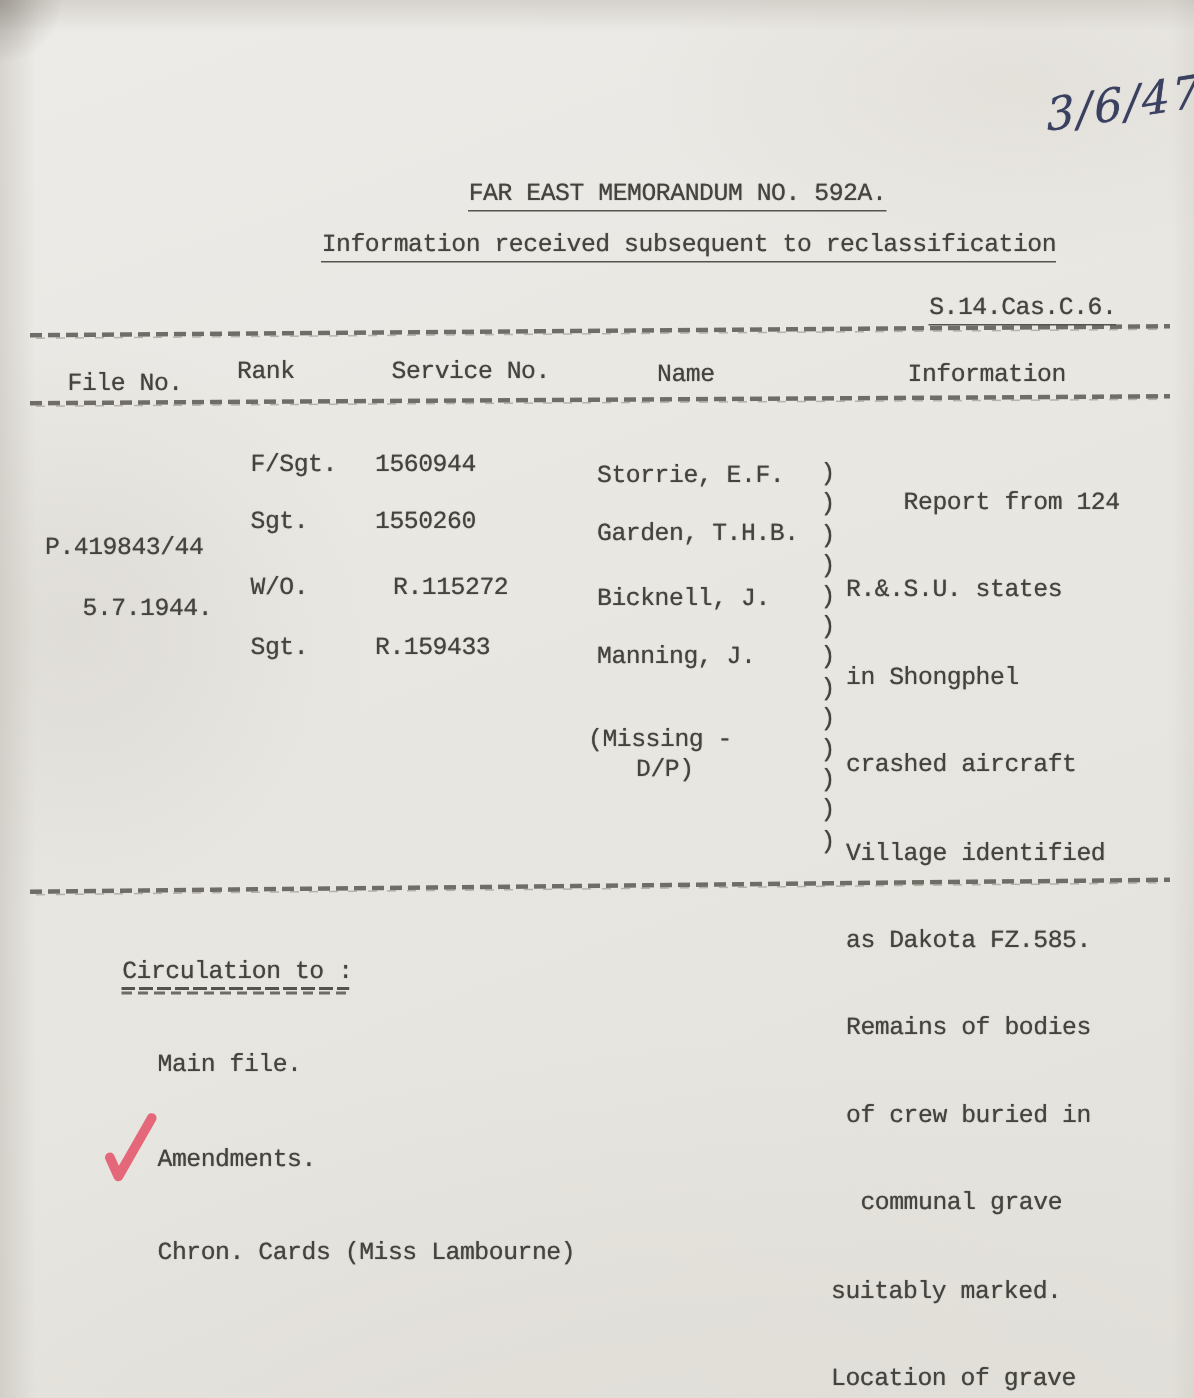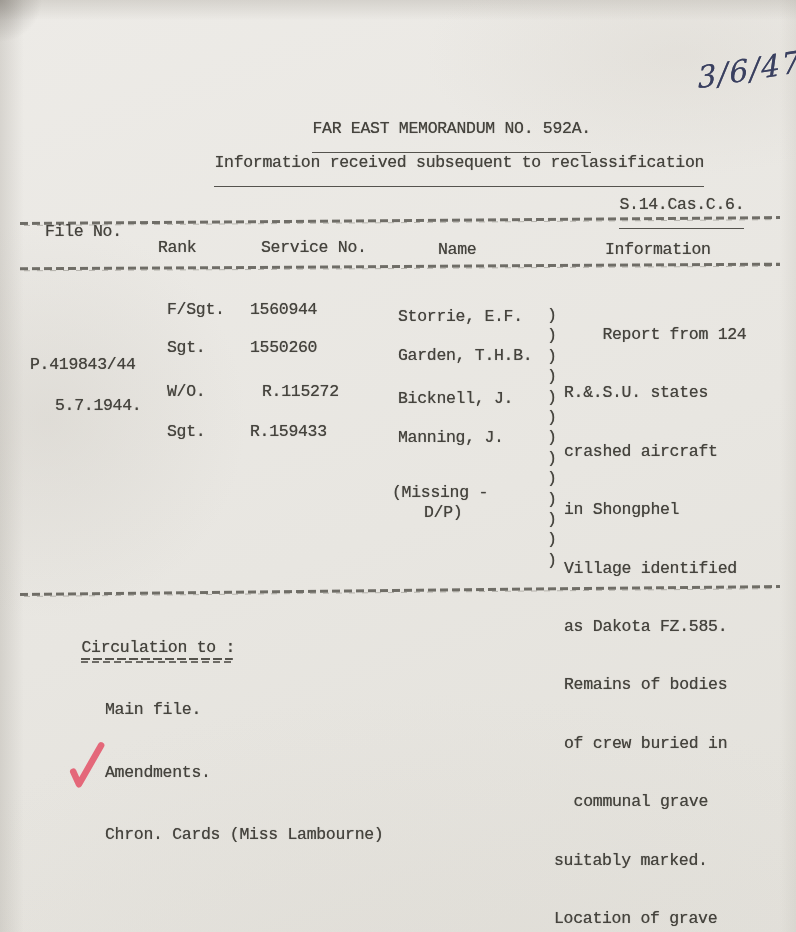--- a/index.html
+++ b/index.html
@@ -21,21 +21,21 @@
   }
   .t{
     position:absolute;
     font-size:16.5px;
     line-height:19px;
     letter-spacing:-0.3px;
     white-space:pre;
     color:#45433d;
     text-shadow:0 0 0.7px rgba(62,60,54,0.75);
   }
-  .ul{border-bottom:1.8px solid rgba(69,67,61,0.9);padding-bottom:14px;}
+  .ul{border-bottom:1.8px solid rgba(69,67,61,0.9);padding-bottom:2px;}
   .ul2{position:relative;padding-bottom:3px;margin-left:10px;}
   .ul2::after{
     content:"";position:absolute;left:0;right:2px;bottom:-3px;height:5px;
     background:
       repeating-linear-gradient(90deg, rgba(69,67,61,0.9) 0 9px, transparent 9px 12px) top/100% 2px no-repeat,
       repeating-linear-gradient(90deg, rgba(69,67,61,0.75) 0 7px, transparent 7px 11px) bottom/100% 2px no-repeat;
   }
   .rule{
     position:absolute;height:3px;opacity:0.82;
     background:repeating-linear-gradient(90deg,#55534c 0 8px, transparent 8px 12px);
@@ -74,21 +74,21 @@
     <span class="ul">Information received subsequent to reclassification</span>
   </div>
 
   <div class="t" style="left:581px;top:176px;">
     <span class="ul">S.14.Cas.C.6.</span>
   </div>
 
   <div class="rule" style="left:20px;top:219px;width:760px;transform:rotate(-0.45deg);"></div>
   <div class="rule" style="left:20px;top:265px;width:760px;transform:rotate(-0.35deg);"></div>
 
-  <div class="t" style="left:45px;top:222px;">File No.</div>
+  <div class="t" style="left:45px;top:246px;">File No.</div>
   <div class="t" style="left:158px;top:238px;">Rank</div>
   <div class="t" style="left:250px;top:238px;margin-left:11px;">Service No.</div>
   <div class="t" style="left:438px;top:240px;">Name</div>
   <div class="t" style="left:605px;top:240px;">Information</div>
 
   <div class="t" style="left:30px;top:355px;">P.419843/44</div>
   <div class="t" style="left:55px;top:396px;">5.7.1944.</div>
 
   <div class="t" style="left:167px;top:300px;">F/Sgt.</div>
   <div class="t" style="left:167px;top:338px;">Sgt.</div>
@@ -118,22 +118,22 @@
 )
 )
 )
 )
 )
 )</div>
 
   <div class="t info-col" style="left:564px;top:287px;">
     <div>    Report from 124</div>
     <div>R.&amp;.S.U. states</div>
+    <div>in Shongphel</div>
     <div>crashed aircraft</div>
-    <div>in Shongphel</div>
     <div>Village identified</div>
     <div>as Dakota FZ.585.</div>
     <div>Remains of bodies</div>
     <div>of crew buried in</div>
     <div> communal grave</div>
     <div style="margin-left:-10px;">suitably marked.</div>
     <div style="margin-left:-10px;">Location of grave</div>
     
     
     

